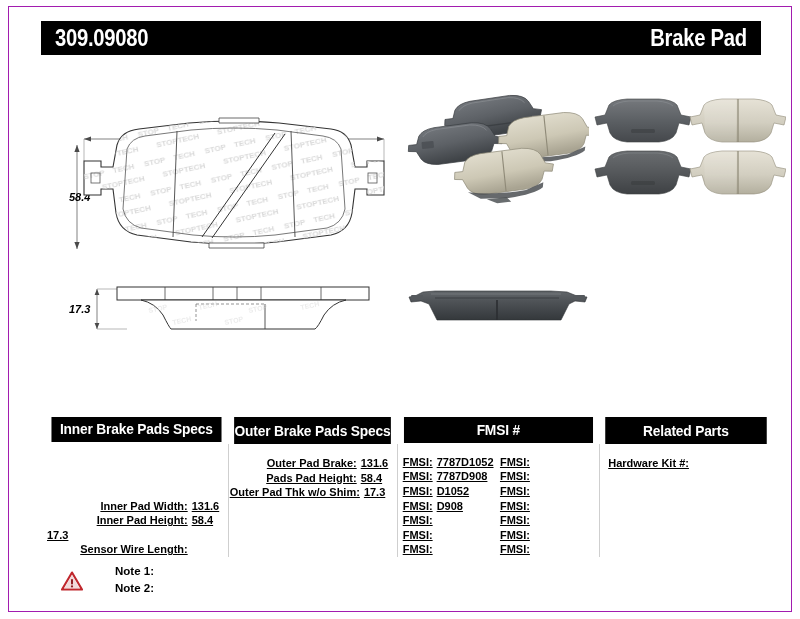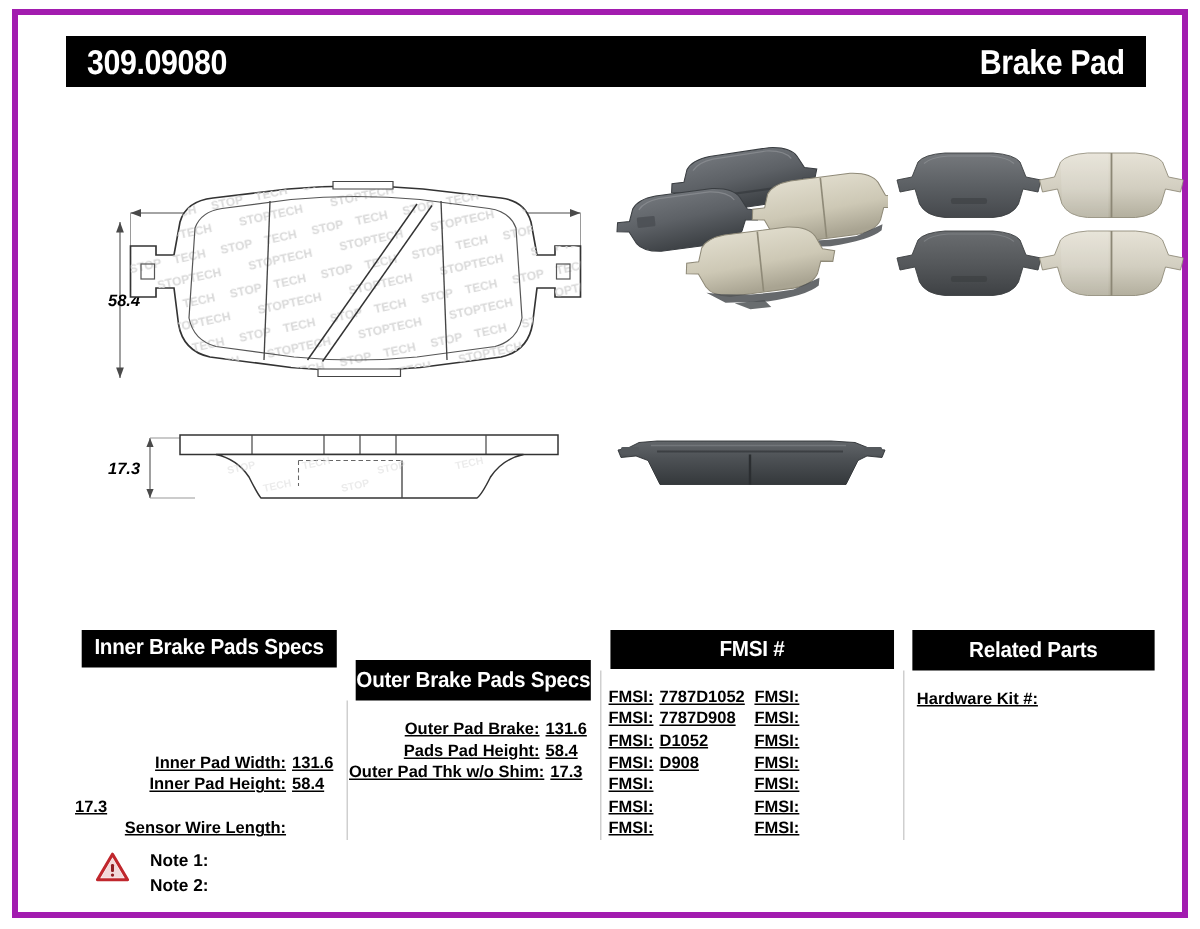--- a/index.html
+++ b/index.html
@@ -13,21 +13,21 @@
     font-family: "Liberation Sans", sans-serif;
     color: #000;
     position: relative;
     overflow: hidden;
   }
 
   .page {
     position: absolute;
     left: 8px; top: 6px;
     width: 784px; height: 606px;
-    border: 4px solid #a21caf;
+    border: 1px solid #a21caf;
     background: #fff;
   }
 
   
   .header-bar {
     position: absolute;
     left: 32px; top: 14px;
     width: 720px; height: 34px;
     background: #000;
     display: flex;
@@ -71,21 +71,21 @@
     width: 724px; height: 140px;
     display: flex;
     gap: 4px;
   }
   .spec-col {
     display: flex;
     flex-direction: column;
     position: relative;
   }
   .col-inner { width: 180px; gap: 45px; }
-  .col-outer { width: 165px; margin-top: 20px; }
+  .col-outer { width: 165px; }
   .col-fmsi  { width: 200px; }
   .col-rel   { width: 171px; }
 
   .col-head {
     background: #000;
     color: #fff;
     height: 27px;
     display: flex;
     align-items: center;
     justify-content: center;
@@ -136,22 +136,22 @@
   .fmsi-row { white-space: nowrap; }
   .fmsi-row .fk { margin-right: 4px; }
 
   .rel-body { padding-left: 7px; }
 
   
   .notes {
     position: absolute;
     left: 52px; top: 556px;
     display: flex;
-    align-items: flex-start;
-    gap: 14px;
+    align-items: center;
+    gap: 32px;
   }
   .warn-icon { width: 22px; height: 20px; margin-top: 2px; }
   .notes-text { font-size: 11.5px; font-weight: bold; line-height: 17px; }
 
   .dim-label {
     font-family: "Liberation Sans", sans-serif;
     font-size: 11px;
     font-weight: bold;
     font-style: italic;
   }

